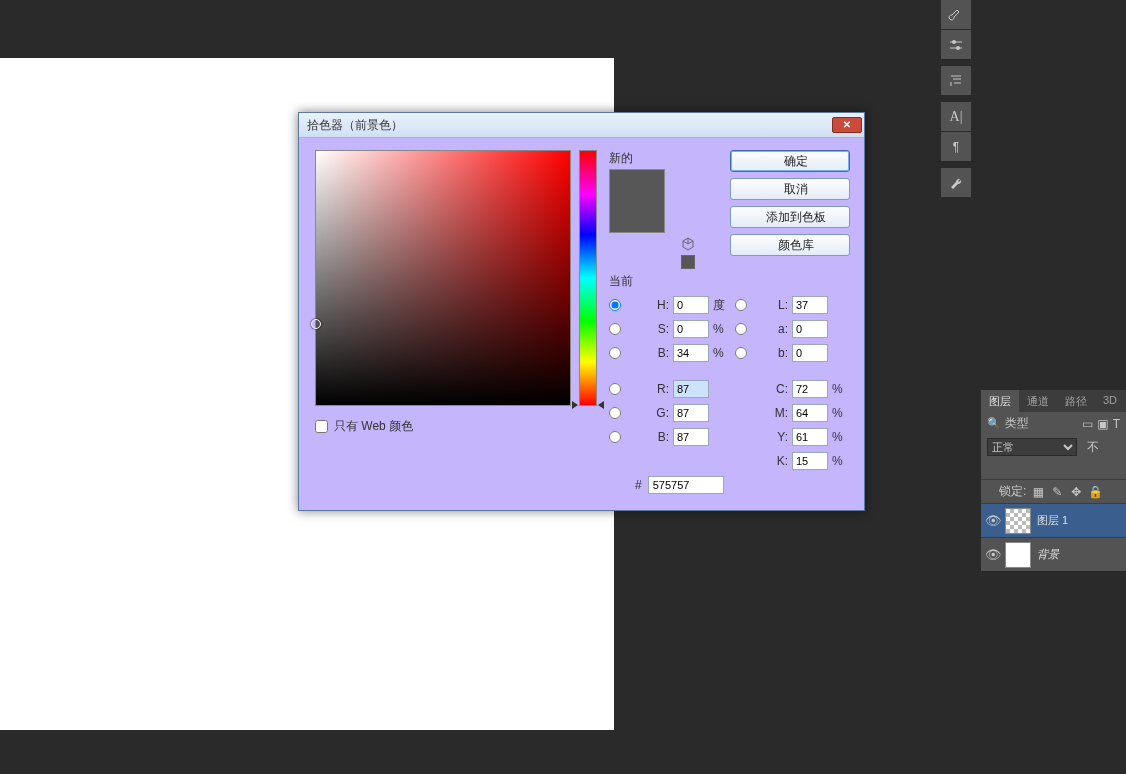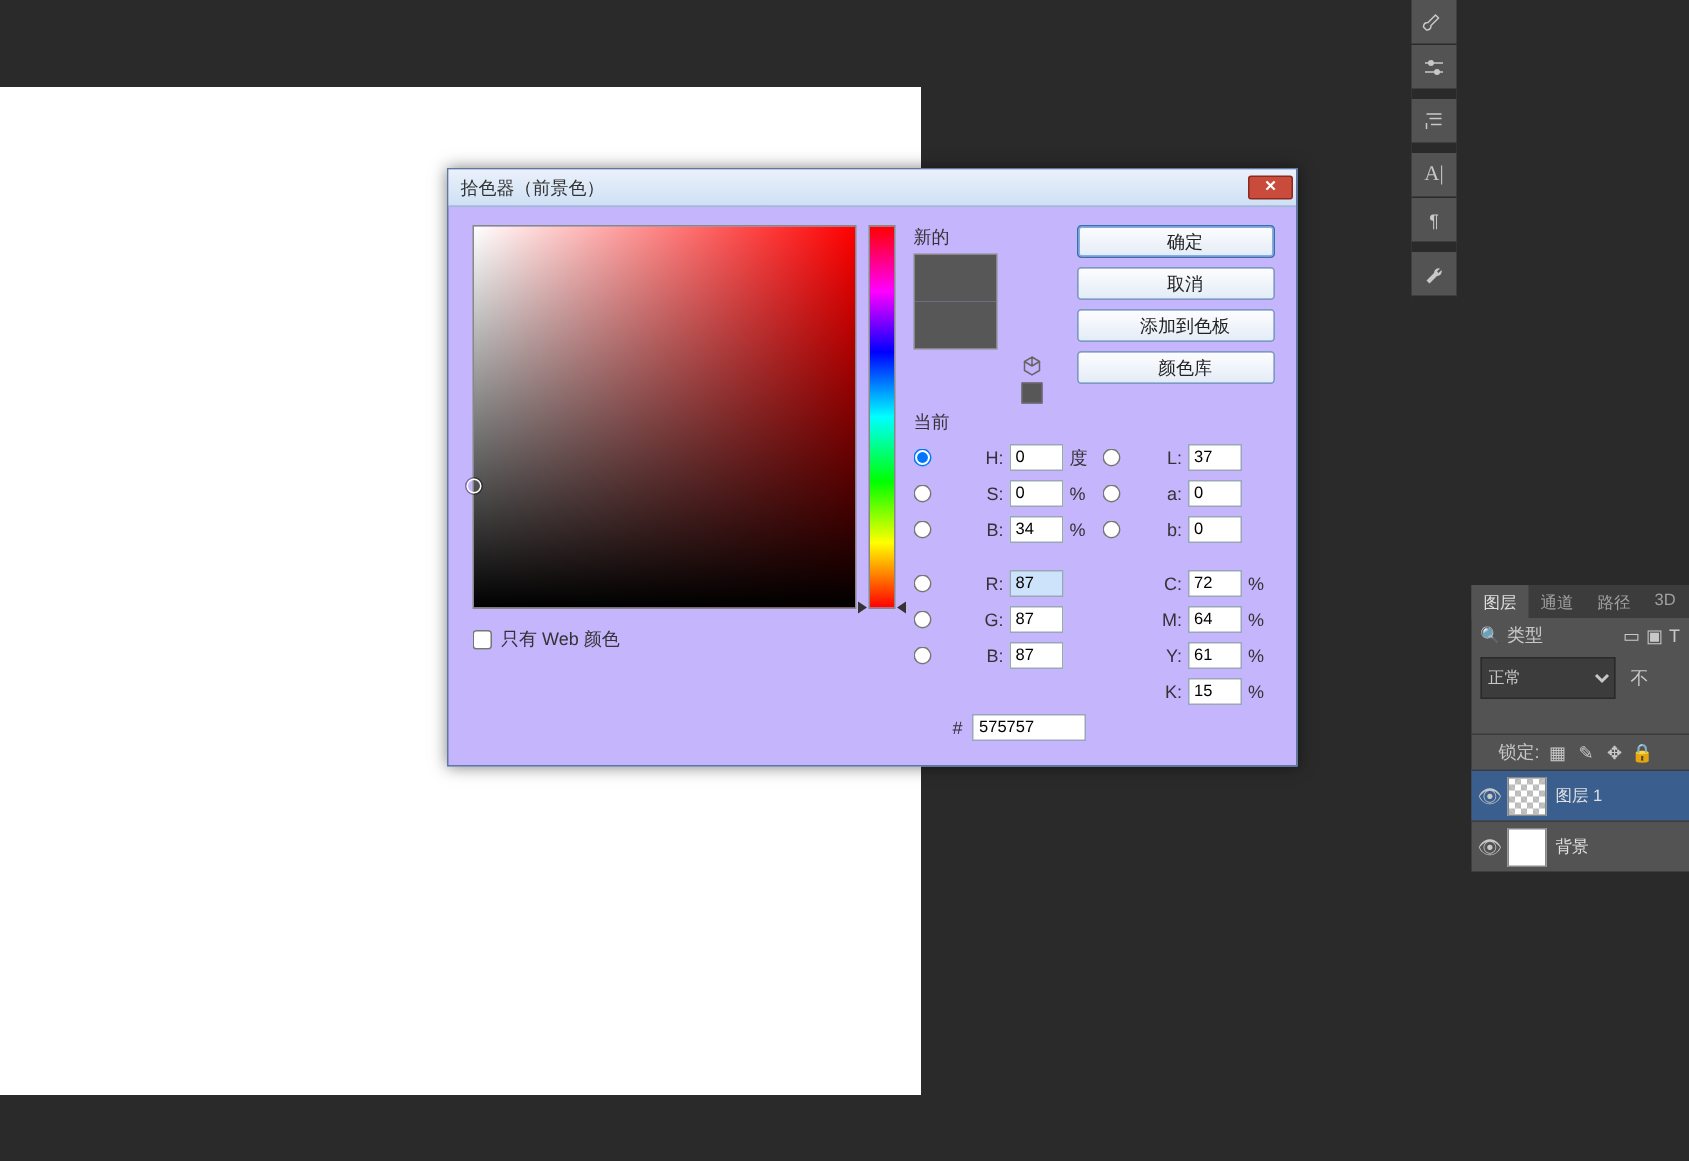--- a/index.html
+++ b/index.html
@@ -6,29 +6,29 @@
 body{background:#2a2a2a;width:1126px;height:774px;overflow:hidden;position:relative;}
 .canvas-bg{position:absolute;left:0;top:58px;width:614px;height:672px;background:#ffffff;}
 .right-toolbar{position:absolute;right:155px;top:0;width:30px;background:#535353;}
 .right-toolbar .tool{width:30px;height:30px;display:flex;align-items:center;justify-content:center;color:#c8c8c8;border-bottom:1px solid #2a2a2a;}
 .right-toolbar .sep{height:6px;background:#2a2a2a;}
 .layers-panel{position:absolute;right:0;top:390px;width:145px;background:#535353;color:#c8c8c8;}
 .layers-tabs{display:flex;background:#3c3c3c;height:22px;align-items:flex-start;}
 .layers-tabs .tab{padding:4px 8px;font-size:11px;color:#a0a0a0;}
 .layers-tabs .tab.active{background:#535353;color:#e0e0e0;}
 .layers-row{display:flex;align-items:center;padding:3px 6px;gap:4px;font-size:11px;}
-.layers-row select,.layers-row input{background:#3c3c3c;border:1px solid #2a2a2a;color:#c8c8c8;font-size:11px;height:28px;}
+.layers-row select,.layers-row input{background:#3c3c3c;border:1px solid #2a2a2a;color:#c8c8c8;font-size:11px;height:18px;}
 .search-ic{font-size:11px;}
 .layer-item{display:flex;align-items:center;height:34px;padding:0 4px;gap:6px;border-top:1px solid #3c3c3c;}
 .layer-item.active{background:#3a5f8f;}
 .layer-item .thumb{width:26px;height:26px;border:1px solid #888;background:#fff;}
 .layer-item .thumb.checker{background-image:linear-gradient(45deg,#bbb 25%,transparent 25%),linear-gradient(-45deg,#bbb 25%,transparent 25%),linear-gradient(45deg,transparent 75%,#bbb 75%),linear-gradient(-45deg,transparent 75%,#bbb 75%);background-size:8px 8px;background-position:0 0,0 4px,4px -4px,-4px 0;}
 .layer-item .eye{width:14px;text-align:center;font-size:13px;color:#c8c8c8;}
 .layer-item .nm{font-size:11px;color:#e0e0e0;}
-.layer-item .nm.bg{}
+.layer-item .nm.bg{font-style:italic;}
 .lock-row{display:flex;align-items:center;gap:5px;padding:3px 18px;font-size:11px;border-top:1px solid #3c3c3c;margin-top:20px;}
 .lock-row .ico{width:14px;height:14px;display:flex;align-items:center;justify-content:center;color:#c8c8c8;}
 
 .dialog{position:absolute;left:298px;top:112px;width:567px;background:#c4b5fd;border:1px solid #5a7aa0;box-shadow:0 0 10px rgba(0,0,0,0.5);}
 .titlebar{height:25px;background:linear-gradient(#eaf1fb,#cfe0f4);display:flex;align-items:center;padding:0 2px 0 8px;border-bottom:1px solid #9fb8d6;}
 .titlebar .title{flex:1;font-size:12px;color:#333;}
 .closebtn{width:30px;height:16px;background:#c94b3c;border:1px solid #8b2b20;border-radius:2px;display:flex;align-items:center;justify-content:center;color:#fff;font-weight:bold;font-size:10px;line-height:1;}
 .dialog-body{padding:12px 14px 16px 16px;display:flex;gap:12px;}
 .left-col{display:flex;flex-direction:column;}
 .field-hue{display:flex;gap:8px;}
@@ -39,21 +39,21 @@
 .hue-strip .slider-r{position:absolute;right:-8px;bottom:-4px;width:0;height:0;border-top:4px solid transparent;border-bottom:4px solid transparent;border-right:6px solid #333;}
 .web-only{margin-top:12px;display:flex;align-items:center;gap:6px;font-size:12px;color:#333;}
 .mid-col{width:86px;display:flex;flex-direction:column;align-items:flex-start;}
 .newlbl,.curlbl{font-size:12px;color:#333;margin-bottom:2px;}
 .swatches{width:56px;height:64px;border:1px solid #888;display:flex;flex-direction:column;}
 .swatches .new{flex:1;background:#575757;}
 .swatches .cur{flex:1;background:#575757;}
 .curlbl{margin-top:4px;}
 .right-col{flex:1;display:flex;flex-direction:column;gap:8px;}
 .btns{display:flex;flex-direction:column;gap:6px;margin-bottom:6px;}
-.btns button{height:22px;border:1px solid #7a9ac0;background:linear-gradient(#fdfdfe,#e3ecf7);border-radius:3px;font-size:12px;color:#222;width:132px;align-self:flex-end;padding-left:12px;}
+.btns button{height:22px;border:1px solid #7a9ac0;background:linear-gradient(#fdfdfe,#e3ecf7);border-radius:3px;font-size:12px;color:#222;width:120px;align-self:flex-end;padding-left:12px;}
 .btns button.primary{border:1px solid #3d6ea8;box-shadow:0 0 0 1px #7db0e8 inset;}
 .num-grid{display:grid;grid-template-columns:auto auto 36px 18px 20px auto 36px 18px;gap:6px 4px;align-items:center;margin-top:4px;}
 .num-grid .rad{width:12px;height:12px;}
 .num-grid .lbl{font-size:12px;color:#333;text-align:right;}
 .num-grid input{width:36px;height:18px;border:1px solid #9aa7b8;padding:0 3px;font-size:11px;background:#fff;}
 .num-grid input.sel{background:#cde3fb;}
 .num-grid .unit{font-size:12px;color:#333;}
 .num-grid .spacer{grid-column:1/-1;height:6px;}
 .hex-row{display:flex;align-items:center;gap:6px;margin-top:6px;}
 .hex-row .hash{font-size:12px;color:#333;margin-left:26px;}

